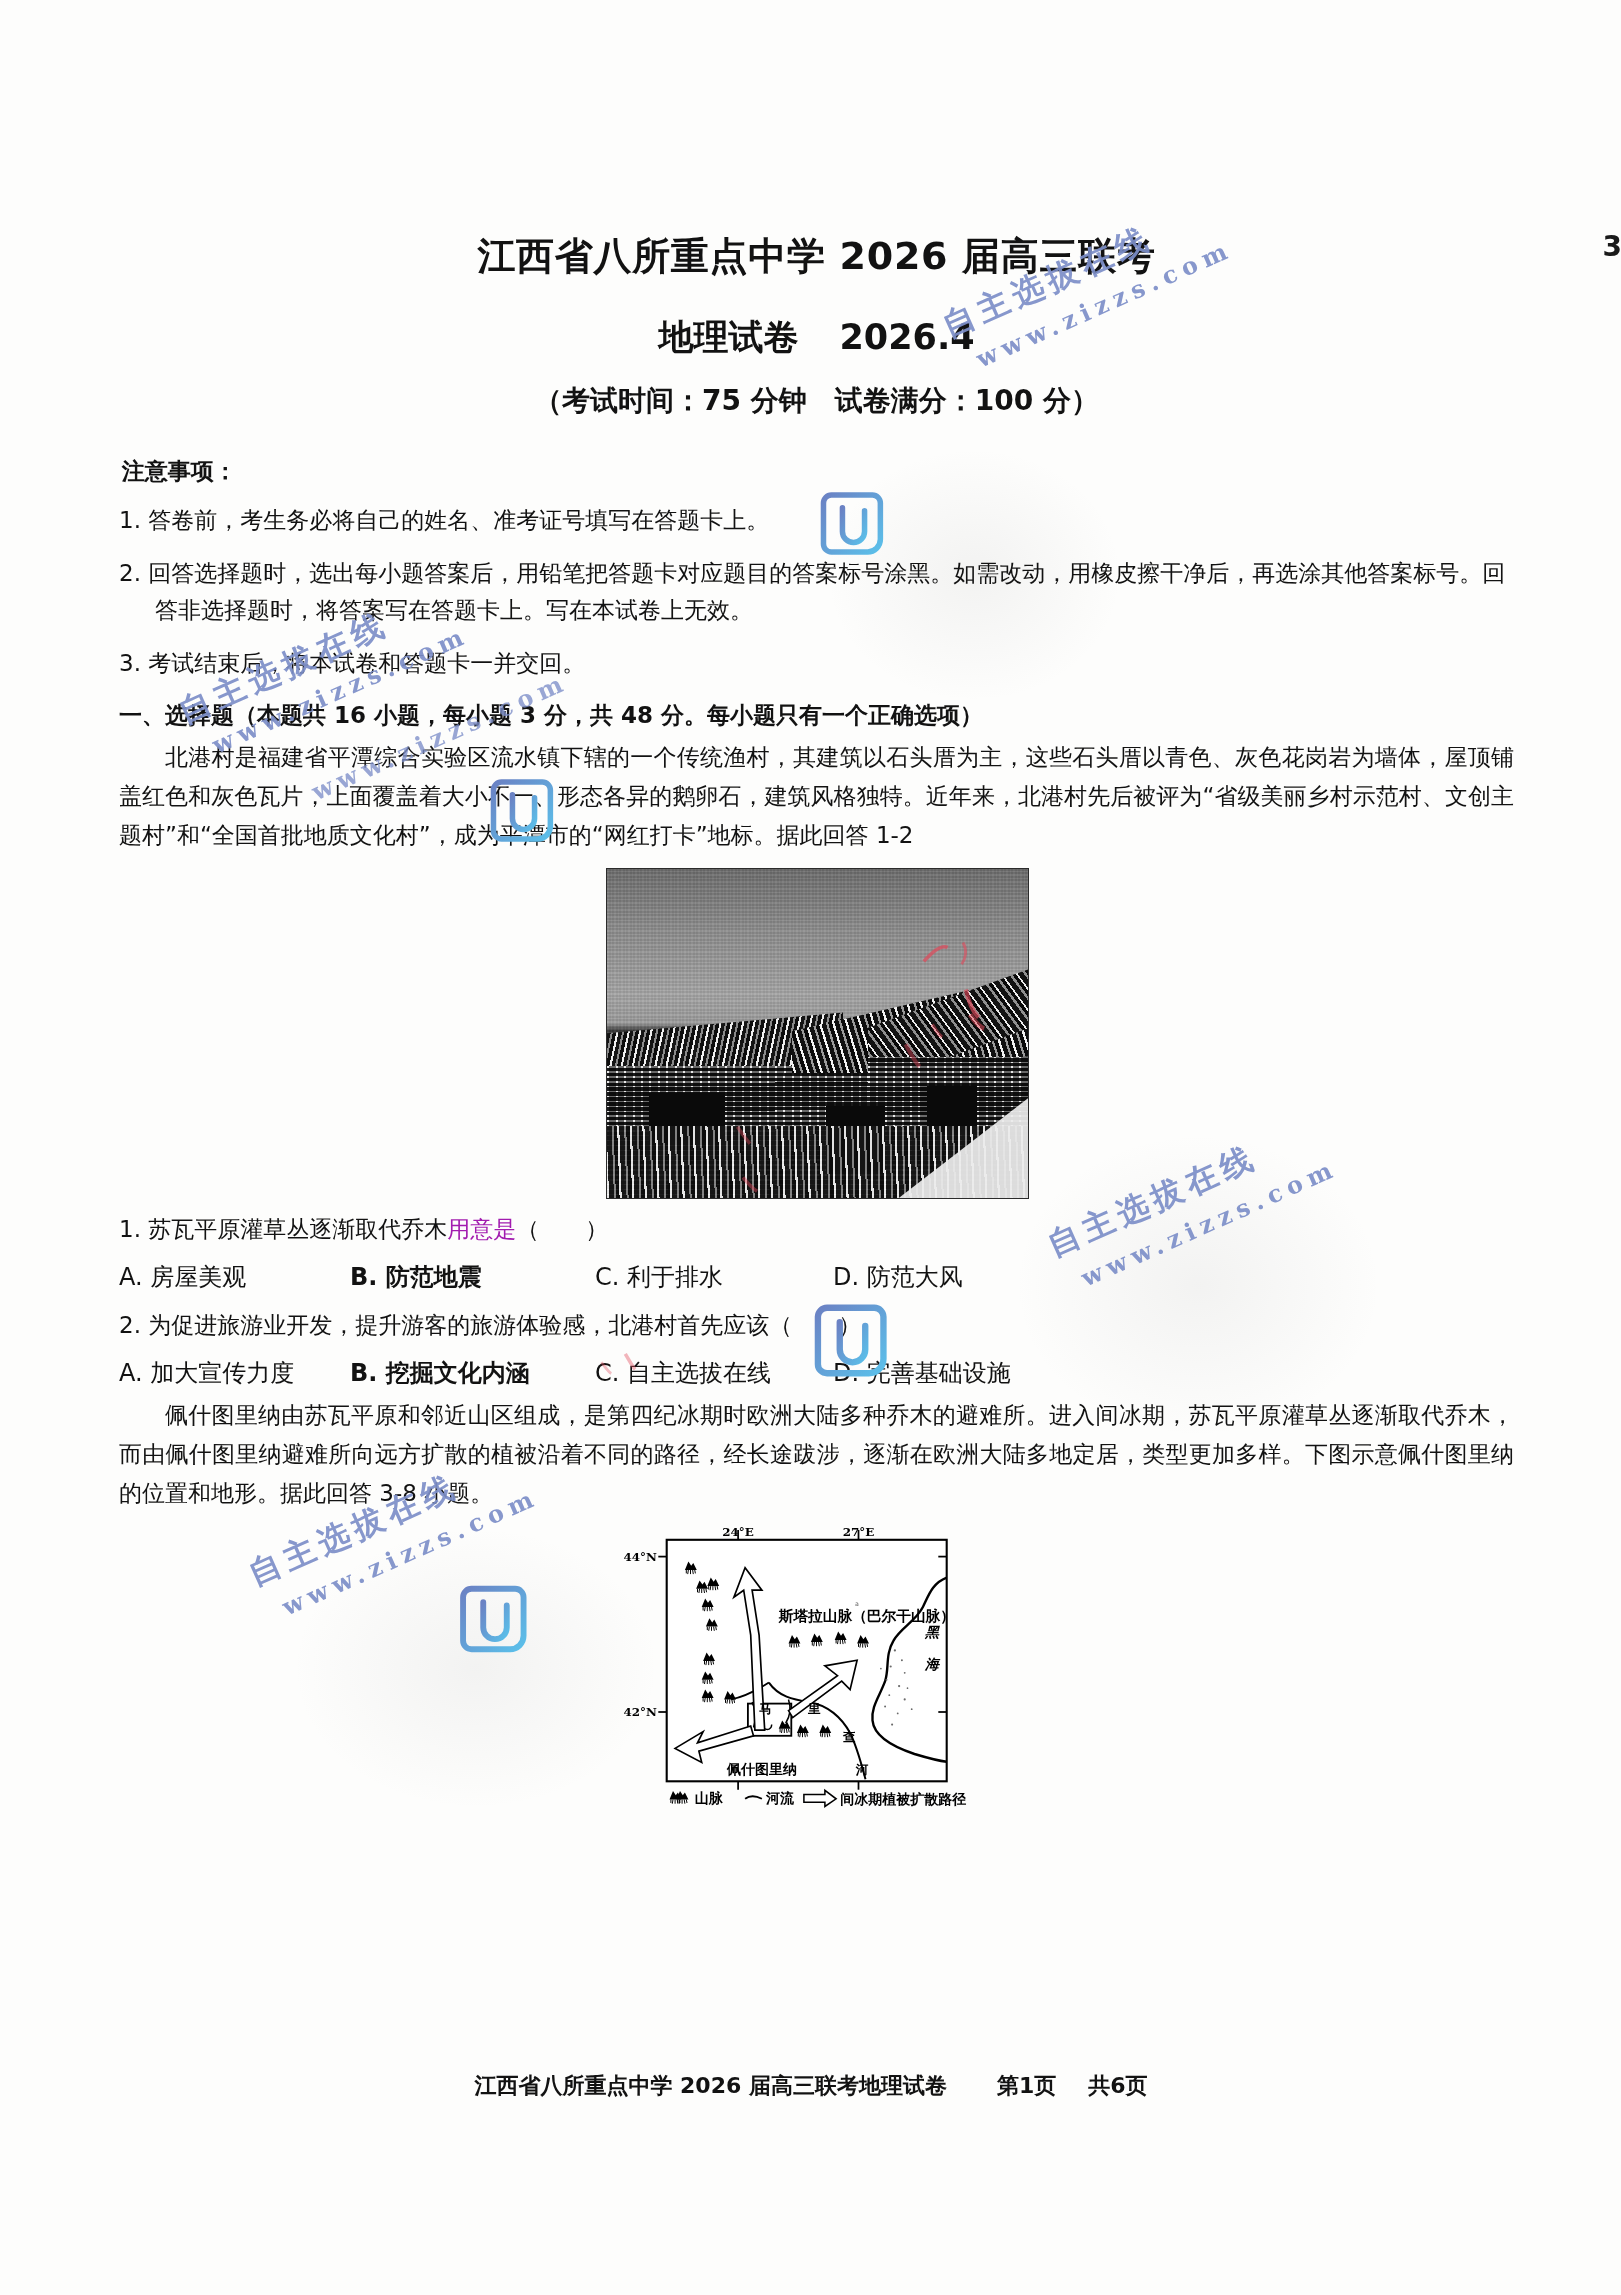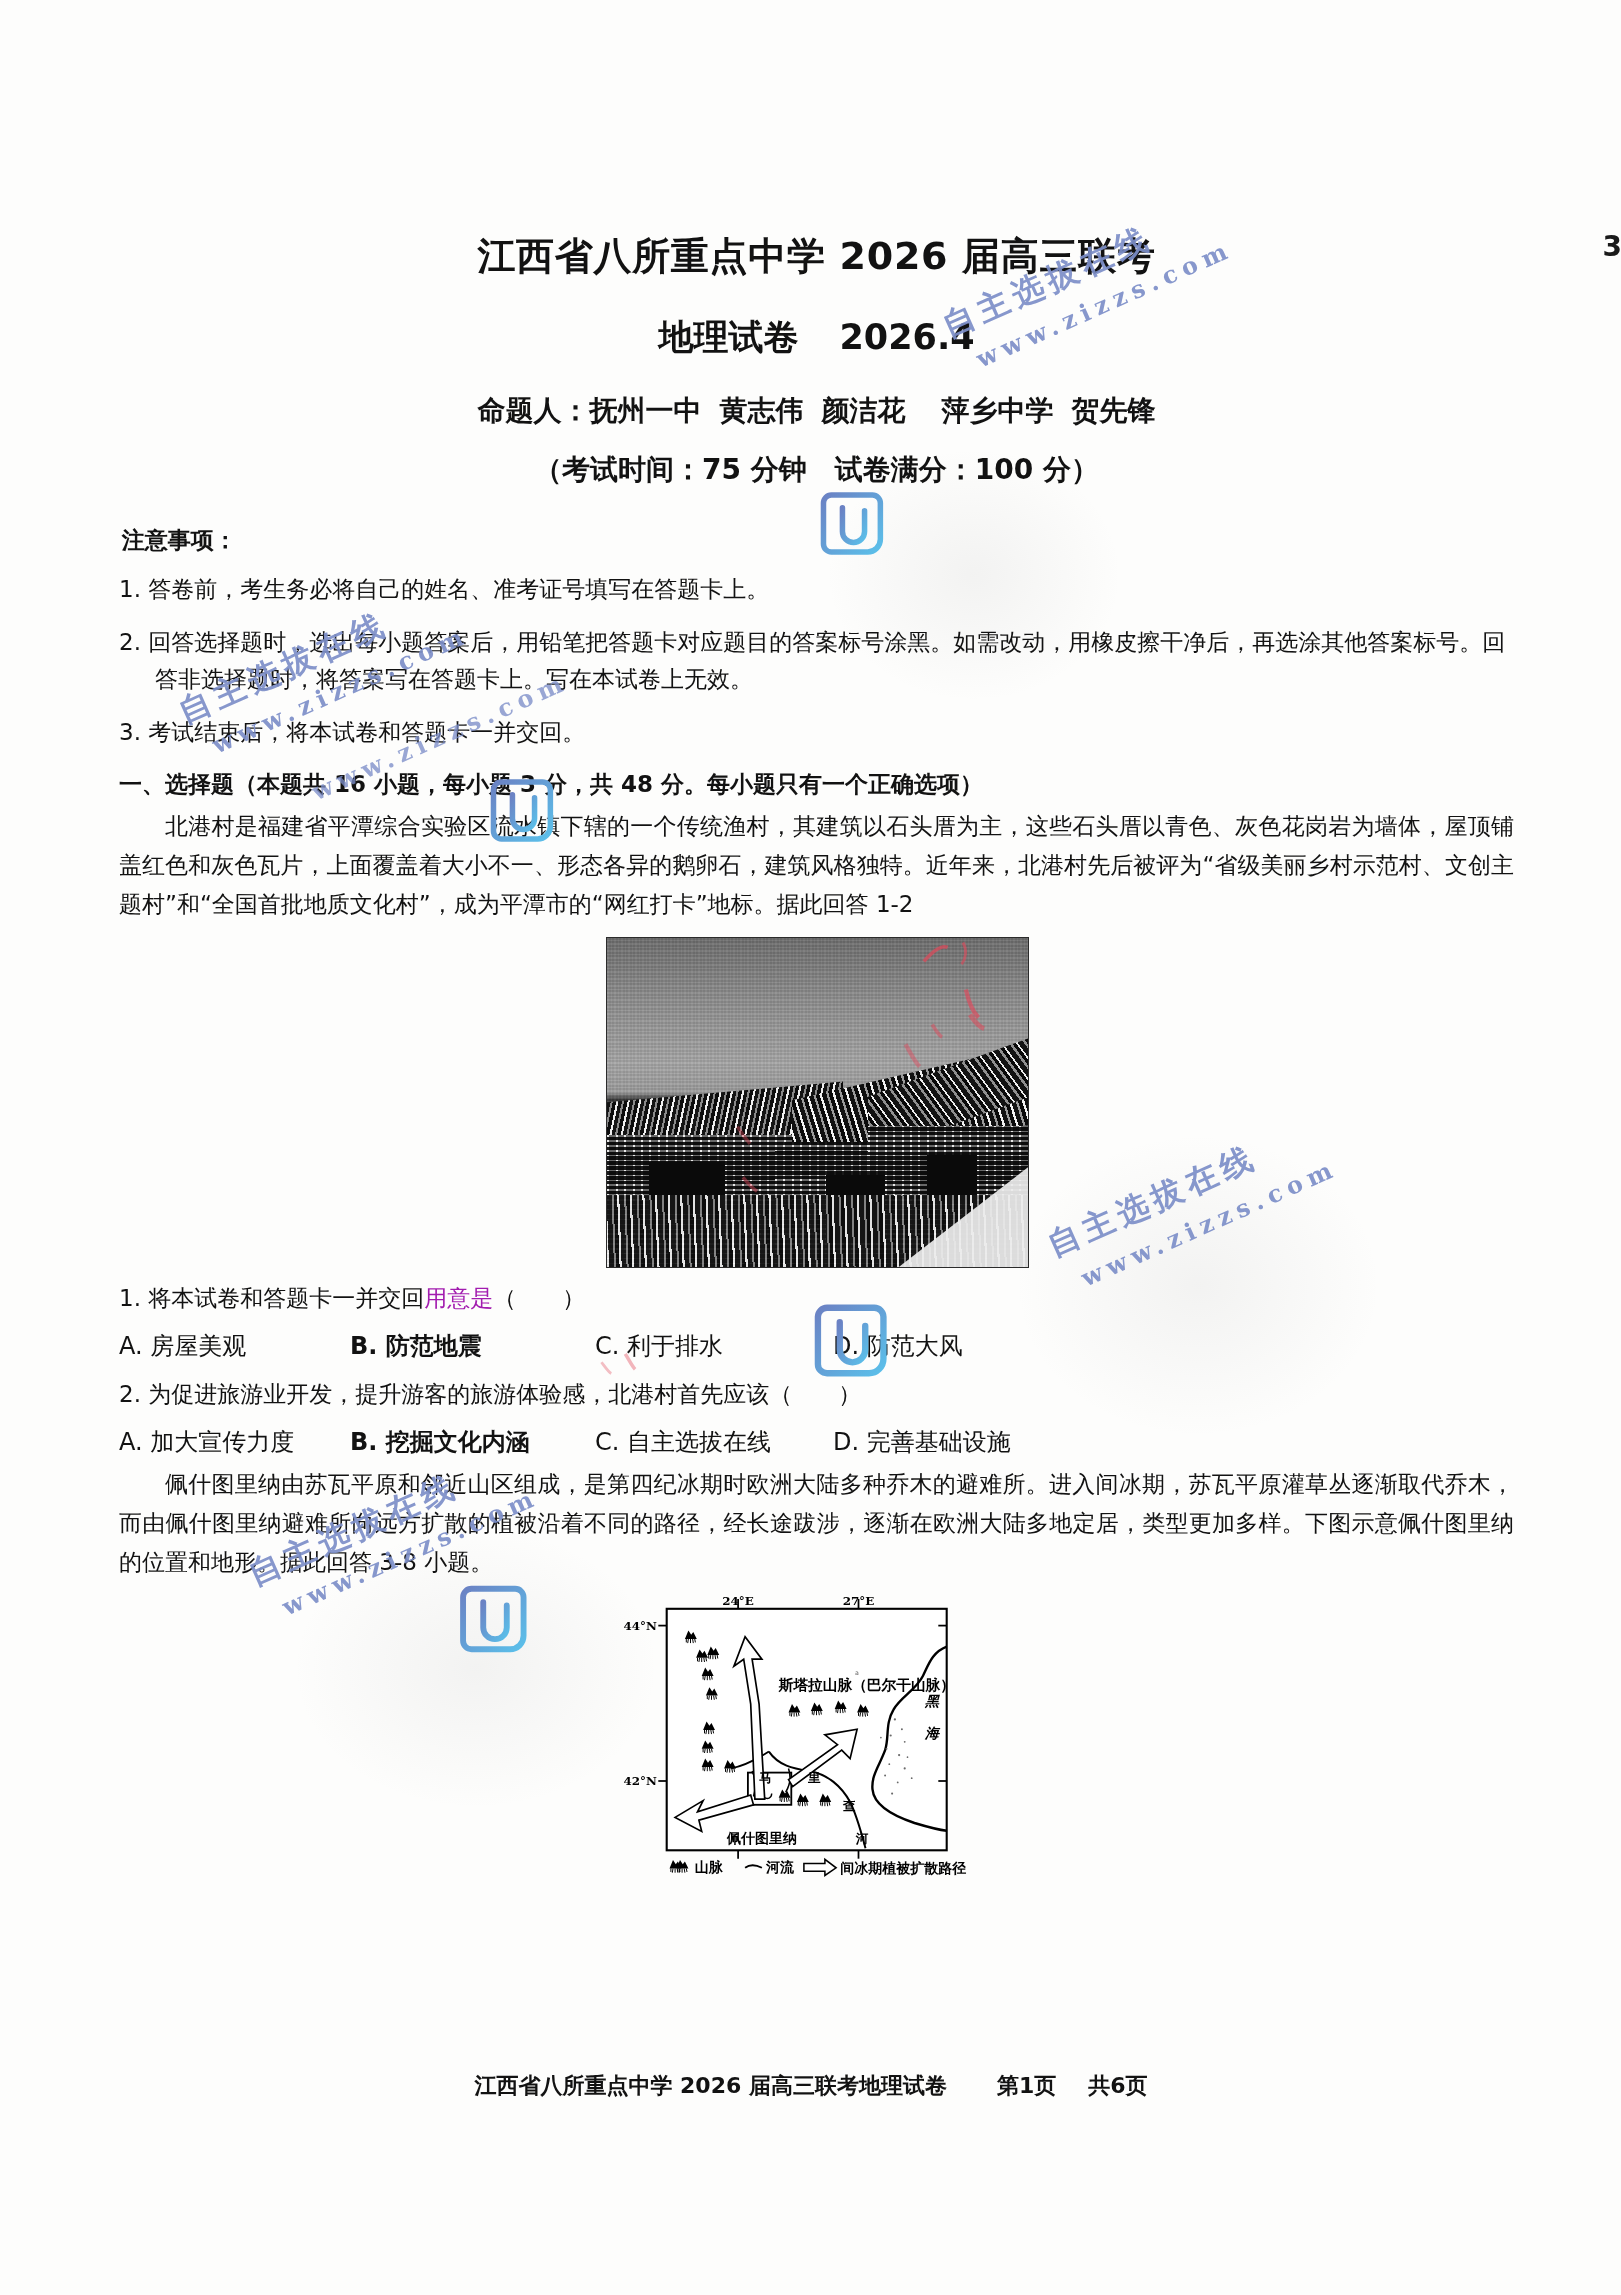--- a/index.html
+++ b/index.html
@@ -189,23 +189,20 @@
   <div class="corner-num">3</div>
 
   <div class="content">
 
     <div class="title1">江西省八所重点中学 2026 届高三联考</div>
 
     <div class="title2">
       <span>地理试卷</span><span class="gap"></span><span>2026.4</span>
     </div>
 
-    <div class="title3">
-      <span>命题人：</span><span>抚州一中</span><span class="g1"></span><span>黄志伟</span><span class="g1"></span><span>颜洁花</span><span class="g2"></span><span>萍乡中学</span><span class="g1"></span><span>贺先锋</span>
-    </div>
 
     <div class="title4">（考试时间：75 分钟　试卷满分：100 分）</div>
 
     <div class="notice-head">注意事项：</div>
     <div class="notice wrap">1. 答卷前，考生务必将自己的姓名、准考证号填写在答题卡上。</div>
     <div class="notice wrap">2. 回答选择题时，选出每小题答案后，用铅笔把答题卡对应题目的答案标号涂黑。如需改动，用橡皮擦干净后，再选涂其他答案标号。回答非选择题时，将答案写在答题卡上。写在本试卷上无效。</div>
     <div class="notice wrap">3. 考试结束后，将本试卷和答题卡一并交回。</div>
 
     <div class="sec-head">一、选择题（本题共 16 小题，每小题 3 分，共 48 分。每小题只有一个正确选项）</div>
 
@@ -223,21 +220,21 @@
         <div class="darkDoor d1"></div>
         <div class="darkDoor d2"></div>
         <div class="darkDoor d3"></div>
         <div class="fg"></div>
         <div class="white-corner"></div>
       </div>
     </div>
 
     <div class="q">
       <span>1.</span>
-      <span>将本试卷和答题卡一并交回</span><span class="faded">用意是</span><span>（　　）</span>
+      <span>苏瓦平原灌草丛逐渐取代乔木</span><span class="faded">用意是</span><span>（　　）</span>
     </div>
     <div class="opts">
       <span class="o opt-a">A. 房屋美观</span>
       <span class="o opt-b">B. 防范地震</span>
       <span class="o opt-c">C. 利于排水</span>
       <span class="o">D. 防范大风</span>
     </div>
 
     <div class="q">
       <span>2.</span>

